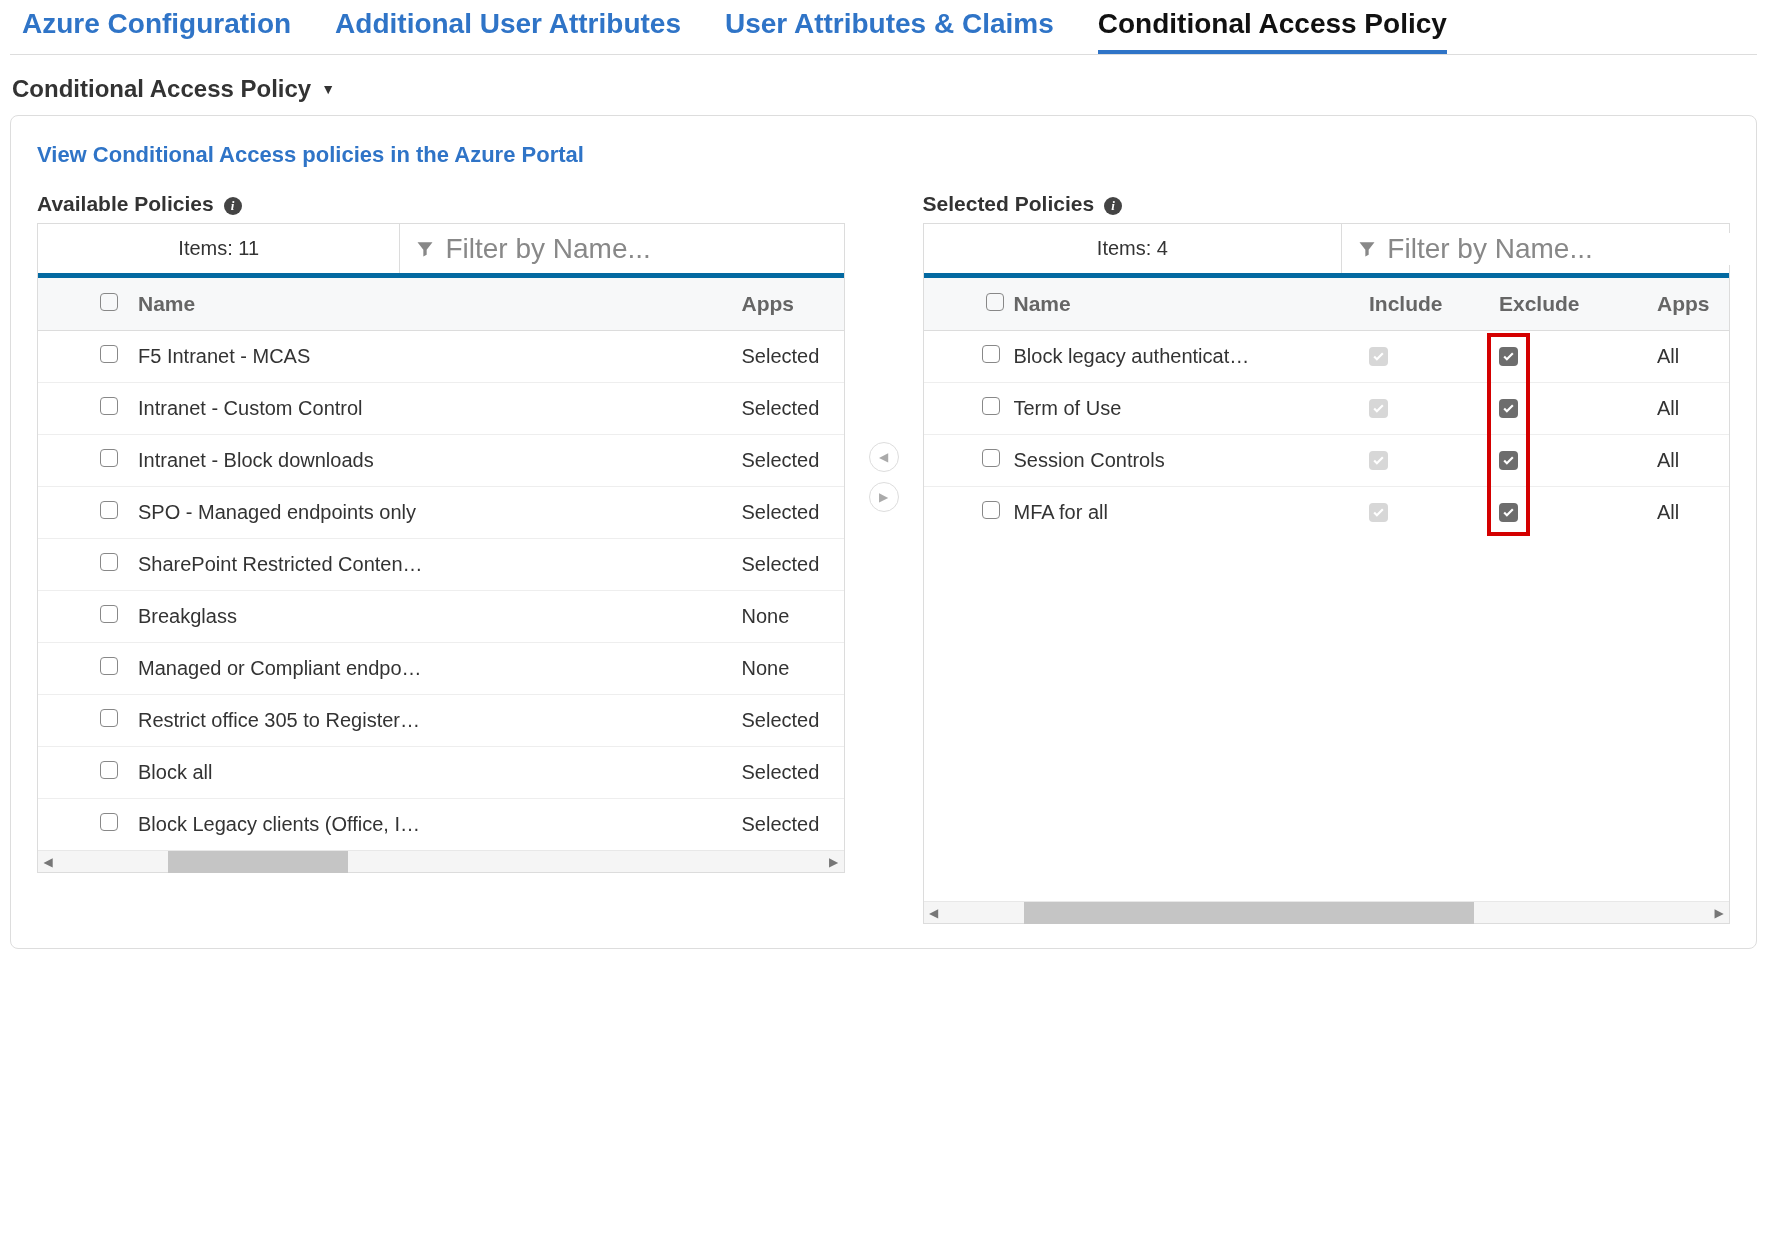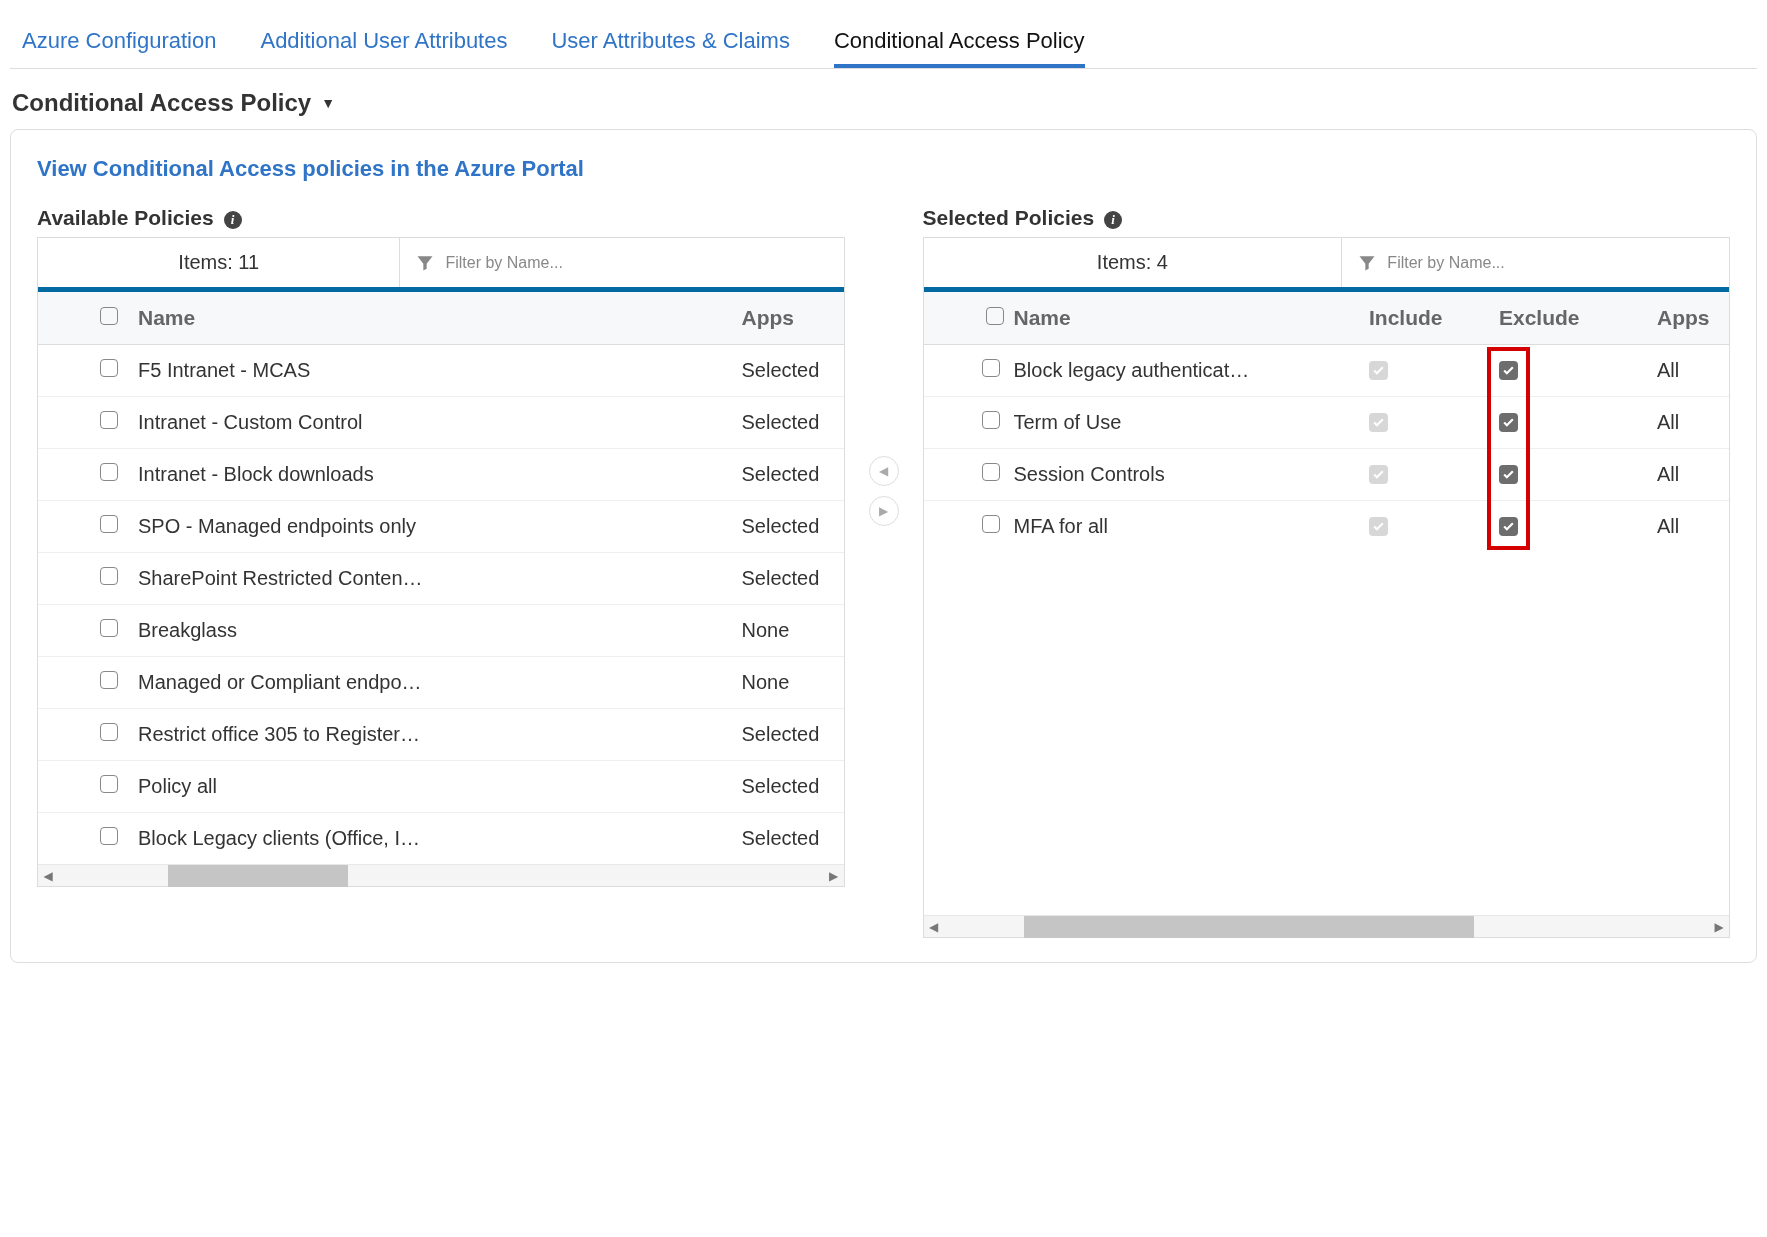--- a/index.html
+++ b/index.html
@@ -11,26 +11,25 @@
       padding: 0 10px 10px 10px;
     }
     .tabs {
       display: flex;
       border-bottom: 1px solid #ddd;
       gap: 44px;
       padding-left: 12px;
     }
     .tab {
       padding: 8px 0 10px 0;
-      font-weight: 400;
-      font-size: 22px;
+      font-weight: 700;
+      font-size: 28px;
       color: #2f74c7;
       cursor: pointer;
       border-bottom: 4px solid transparent;
-      margin-top: 20px;
     }
     .tab.selected {
       color: #111;
       border-bottom-color: #2f74c7;
     }
     .section-title {
       margin: 20px 0 12px 2px;
       font-weight: 600;
       font-size: 24px;
       display: flex;
@@ -101,21 +100,21 @@
     .toolbar-filter {
       flex: 1;
       display: flex;
       align-items: center;
       gap: 10px;
       padding: 0 15px;
     }
     .toolbar-filter input {
       border: none;
       outline: none;
-      font-size: 16px;
+      font-size: 28px;
       flex: 1;
       color: #333;
     }
     .toolbar-filter input::placeholder { color: #888; }
     .funnel-icon {
       width: 20px; height: 20px; color: #888;
     }
     .header-row, .row {
       display: flex;
       align-items: flex-end;
@@ -301,21 +300,21 @@
     <div class="col-name">Managed or Compliant endpo…</div>
     <div class="col-apps">None</div>
             </div>
             <div class="row">
     <div class="col-checkbox"><span class="box"></span></div>
     <div class="col-name">Restrict office 305 to Register…</div>
     <div class="col-apps">Selected</div>
             </div>
             <div class="row">
     <div class="col-checkbox"><span class="box"></span></div>
-    <div class="col-name">Policy all</div>
+    <div class="col-name">Block all</div>
     <div class="col-apps">Selected</div>
             </div>
             <div class="row">
     <div class="col-checkbox"><span class="box"></span></div>
     <div class="col-name">Block Legacy clients (Office, I…</div>
     <div class="col-apps">Selected</div>
             </div>
           </div>
         <div class="hscroll">
           <span class="arrow">◀</span>

